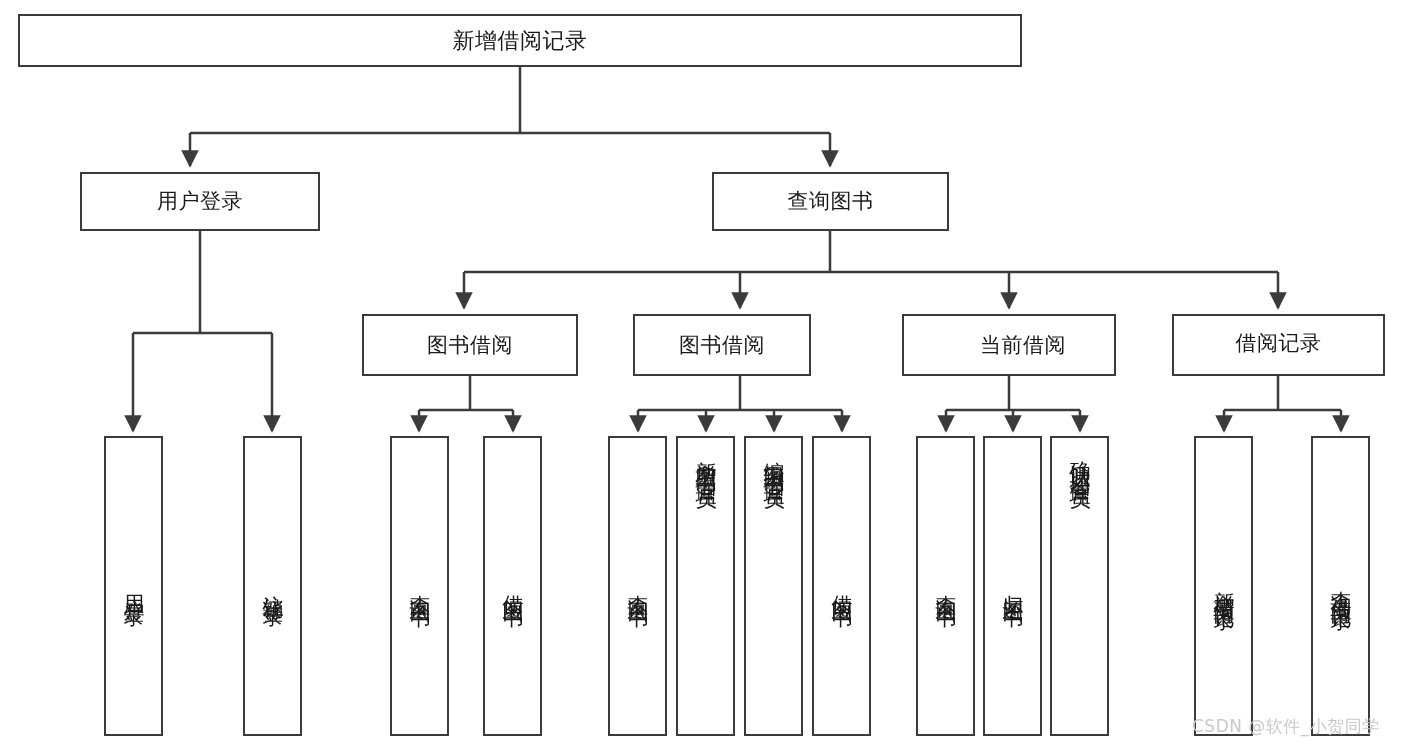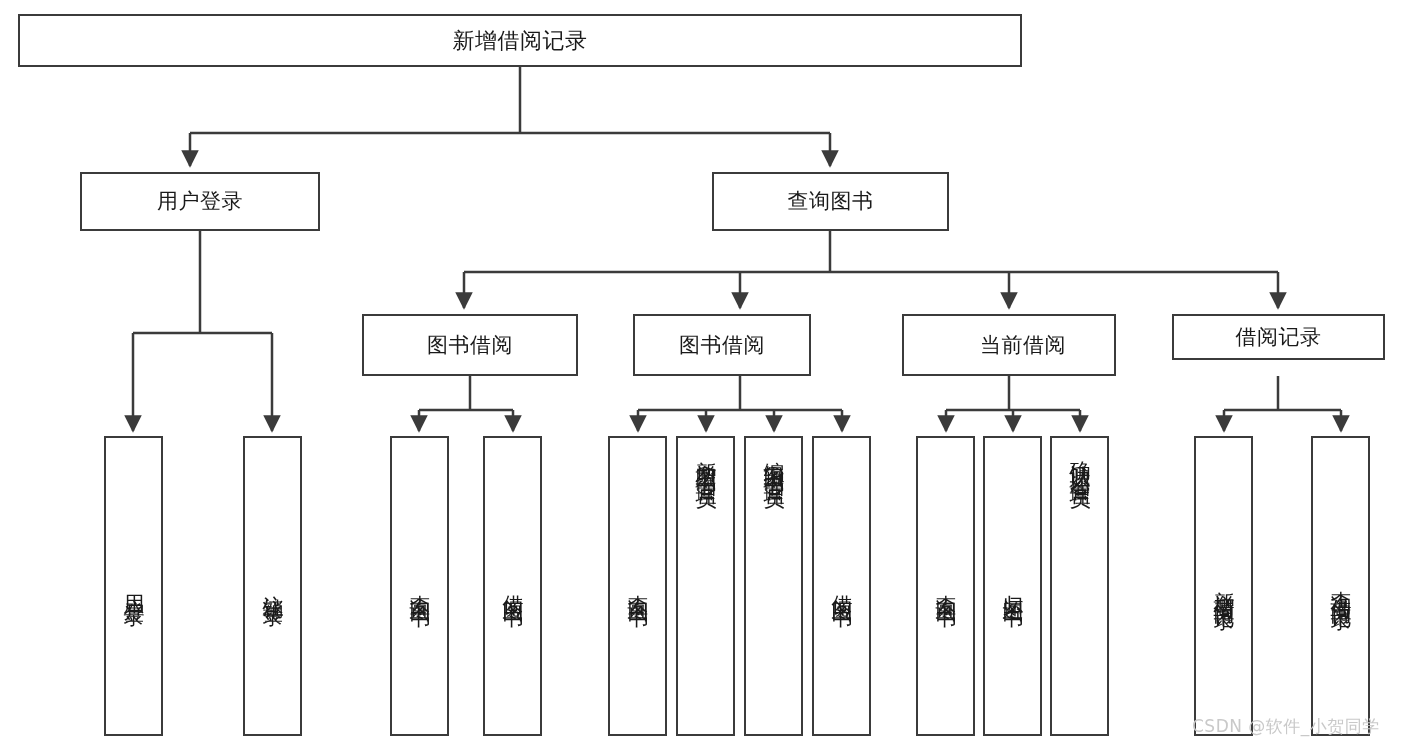--- a/index.html
+++ b/index.html
@@ -145,21 +145,21 @@
 
   <div class="node horiz" style="left:362px; top:314px; width:216px; height:62px;">
     <span class="label">图书借阅</span>
   </div>
   <div class="node horiz" style="left:633px; top:314px; width:178px; height:62px;">
     <span class="label">图书借阅</span>
   </div>
   <div class="node horiz" style="left:902px; top:314px; width:214px; height:62px;padding-left:28px;">
     <span class="label">当前借阅</span>
   </div>
-  <div class="node horiz" style="left:1172px; top:314px; width:213px; height:46px;">
+  <div class="node horiz" style="left:1172px; top:314px; width:213px; height:62px;font-family:Liberation Mono, monospace;">
     <span class="label">借阅记录</span>
   </div>
 
   <div class="node vert centered" style="left:104px; top:436px; width:59px; height:300px;">
     <span class="label">用户登录</span>
   </div>
   <div class="node vert centered" style="left:243px; top:436px; width:59px; height:300px;">
     <span class="label">注销登录</span>
   </div>
 

